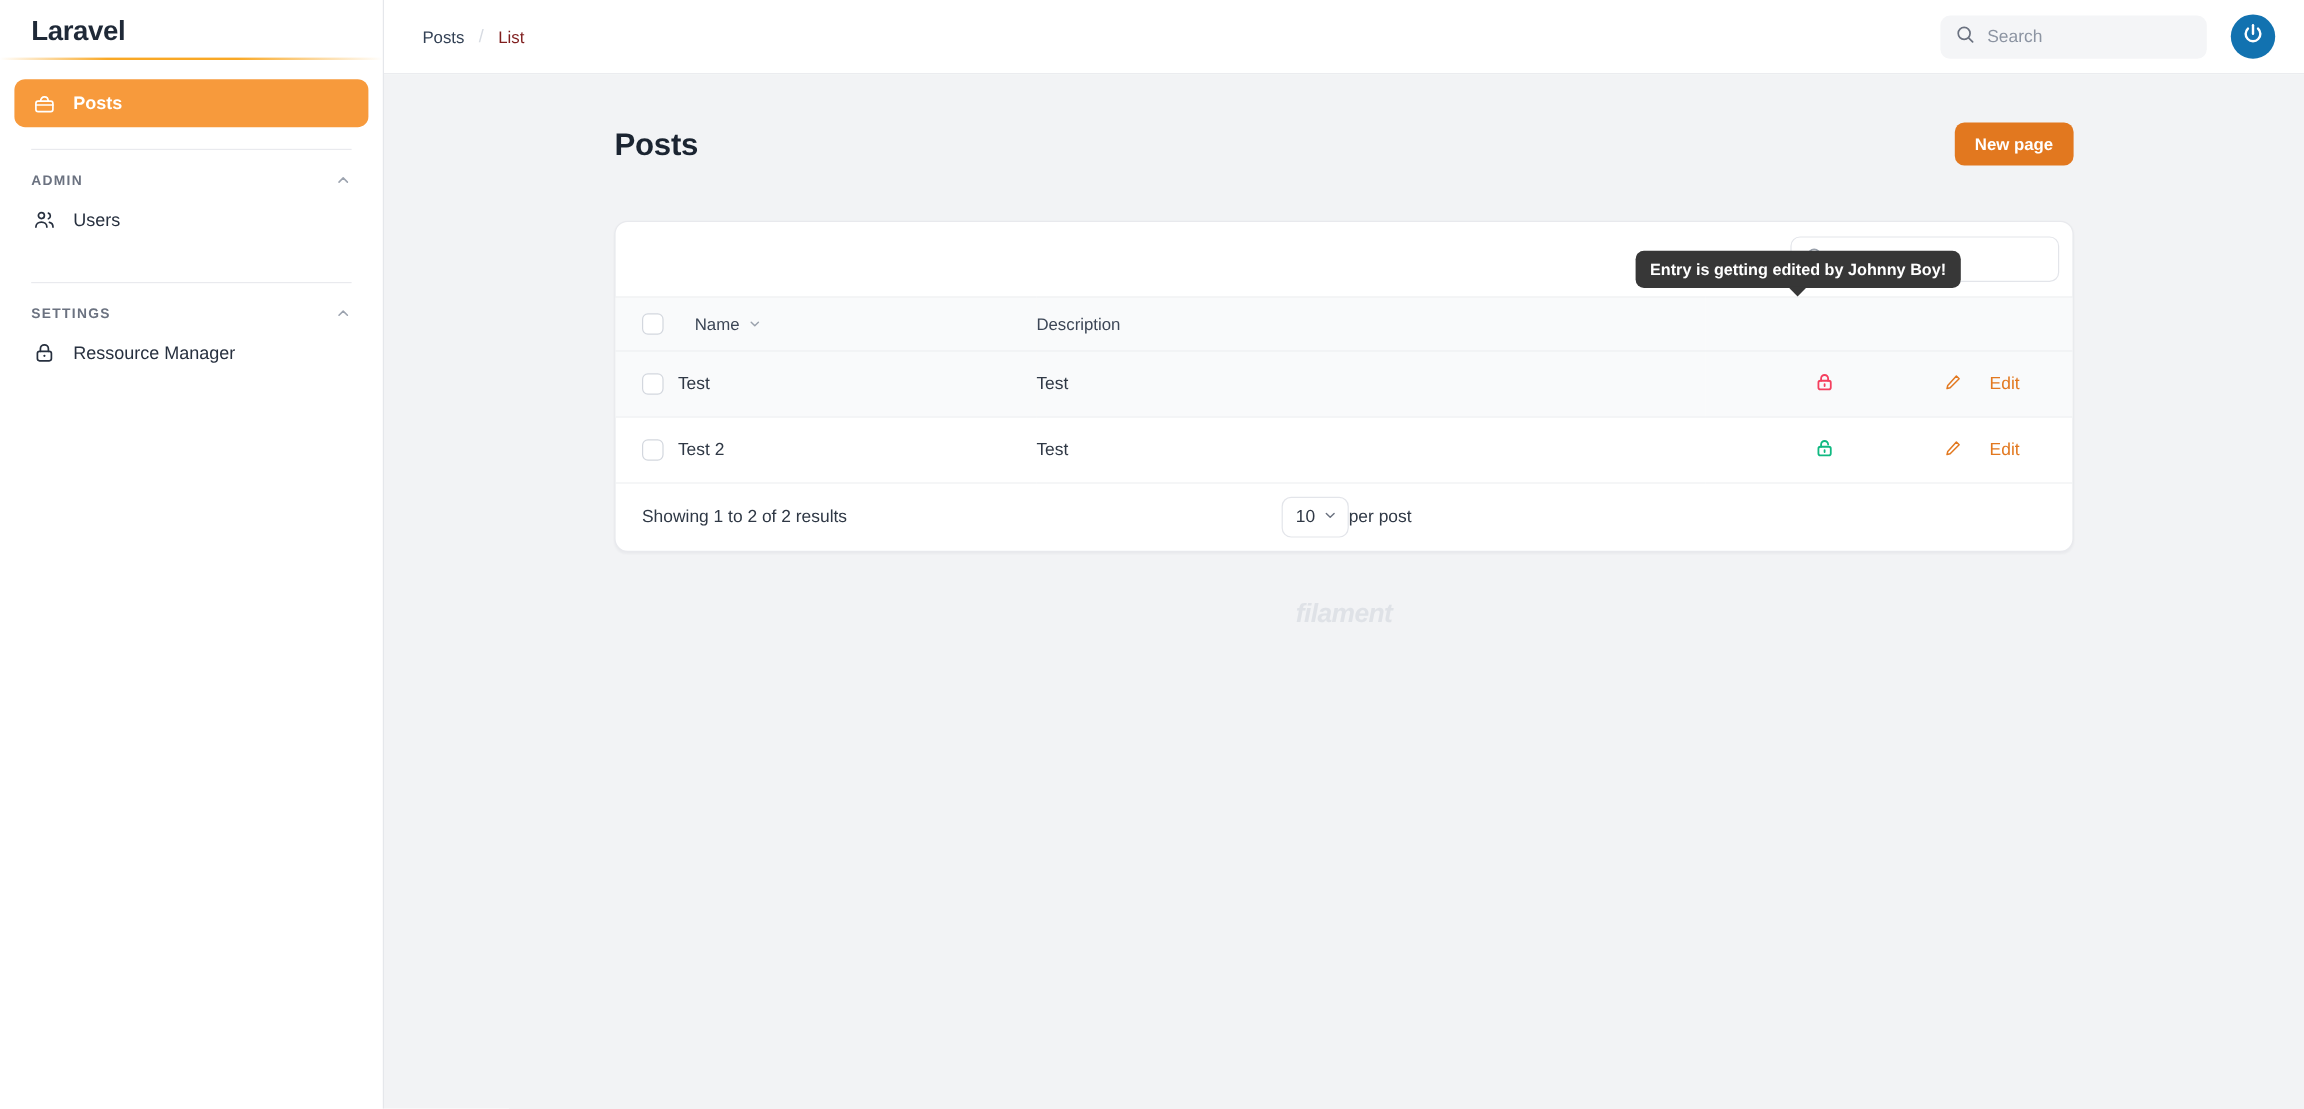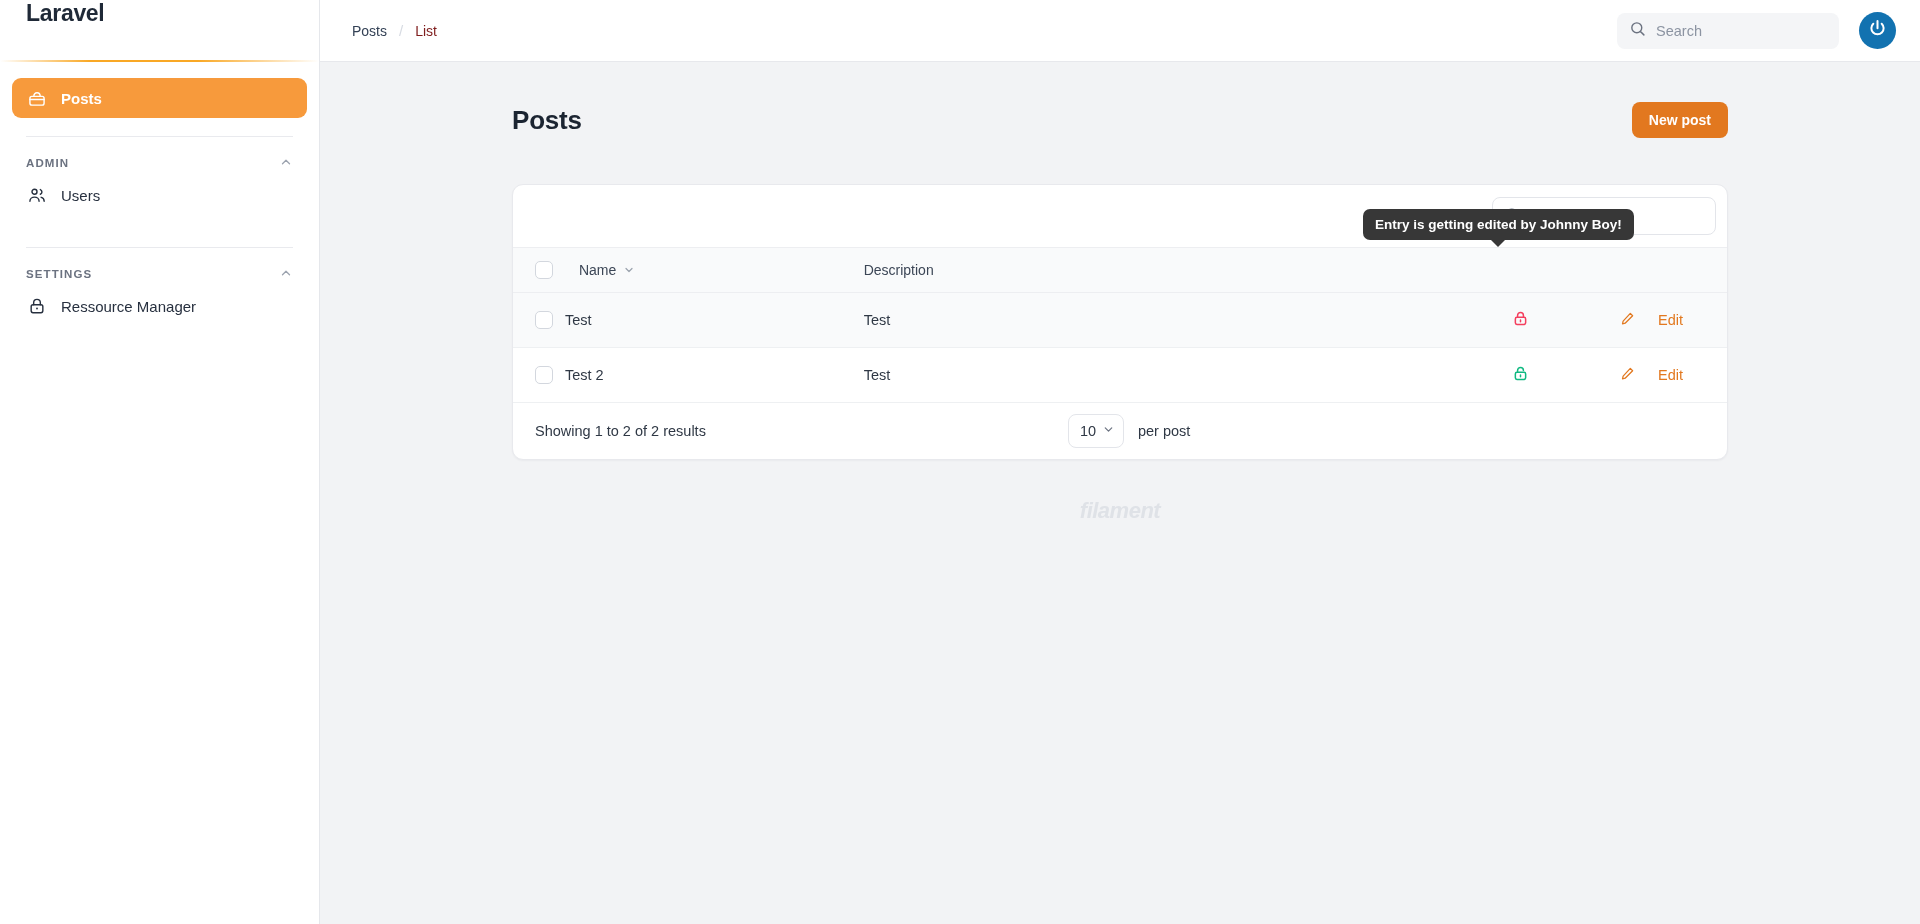--- a/index.html
+++ b/index.html
@@ -14,22 +14,22 @@
   
   .sidebar {
     width: 320px; height: 924px;
     background: #ffffff;
     border-right: 1px solid #e5e7eb;
     flex: 0 0 320px;
     position: relative;
     display: flex; flex-direction: column;
   }
   .brand-area {
-    height: 62px;
-    display: flex; align-items: flex-start;
+    height: 50px;
+    display: flex; align-items: center;
     padding: 0 26px;
     position: relative;
   }
   .brand-text {
     font-size: 23px; font-weight: 700; color: #1f2937; letter-spacing: -0.3px;
   }
   .brand-underline {
     position: absolute; left: 0; right: 0; bottom: 0; height: 2px;
     background: linear-gradient(to right, rgba(249,168,37,0) 0%, #f9a825 28%, #f9a825 62%, rgba(249,168,37,0) 100%);
   }
@@ -161,21 +161,21 @@
   .edit-link {
     display: inline-flex; align-items: center; gap: 23px;
     color: #e2781f; font-size: 14.5px; cursor: pointer;
     padding-right: 22px;
   }
 
   .card-footer {
     height: 56px; display: flex; align-items: center;
     padding: 0 22px; font-size: 14.5px; color: #2f3845;
   }
-  .per-page-wrap { display: flex; align-items: center; gap: 14px; margin-left: 362px; }
+  .per-page-wrap { display: flex; align-items: center; margin-left: 362px; }
   .per-page {
     width: 56px; height: 34px; border: 1px solid #e3e5ea;
     border-radius: 8px; background: #fff;
     display: flex; align-items: center; justify-content: space-between;
     padding: 0 8px 0 11px; font-size: 14.5px; color: #2f3845; cursor: pointer;
   }
 
   
   .tooltip {
     position: absolute;
@@ -304,21 +304,21 @@
           </svg>
         </span>
       </div>
     </header>
 
     <section class="content">
       <div class="content-inner">
 
         <div class="page-head">
           <h1 class="page-title">Posts</h1>
-          <button class="btn-primary">New post</button>
+          <button class="btn-primary">New page</button>
         </div>
 
         <div class="card">
 
           <div class="card-toolbar">
             <div class="tbl-search">
               <span>
                 <svg width="17" height="17" viewBox="0 0 24 24" fill="none" stroke="#9aa1ac" stroke-width="2" stroke-linecap="round">
                     <circle cx="11" cy="11" r="7"></circle>
                     <path d="M16.5 16.5 21 21"></path>

